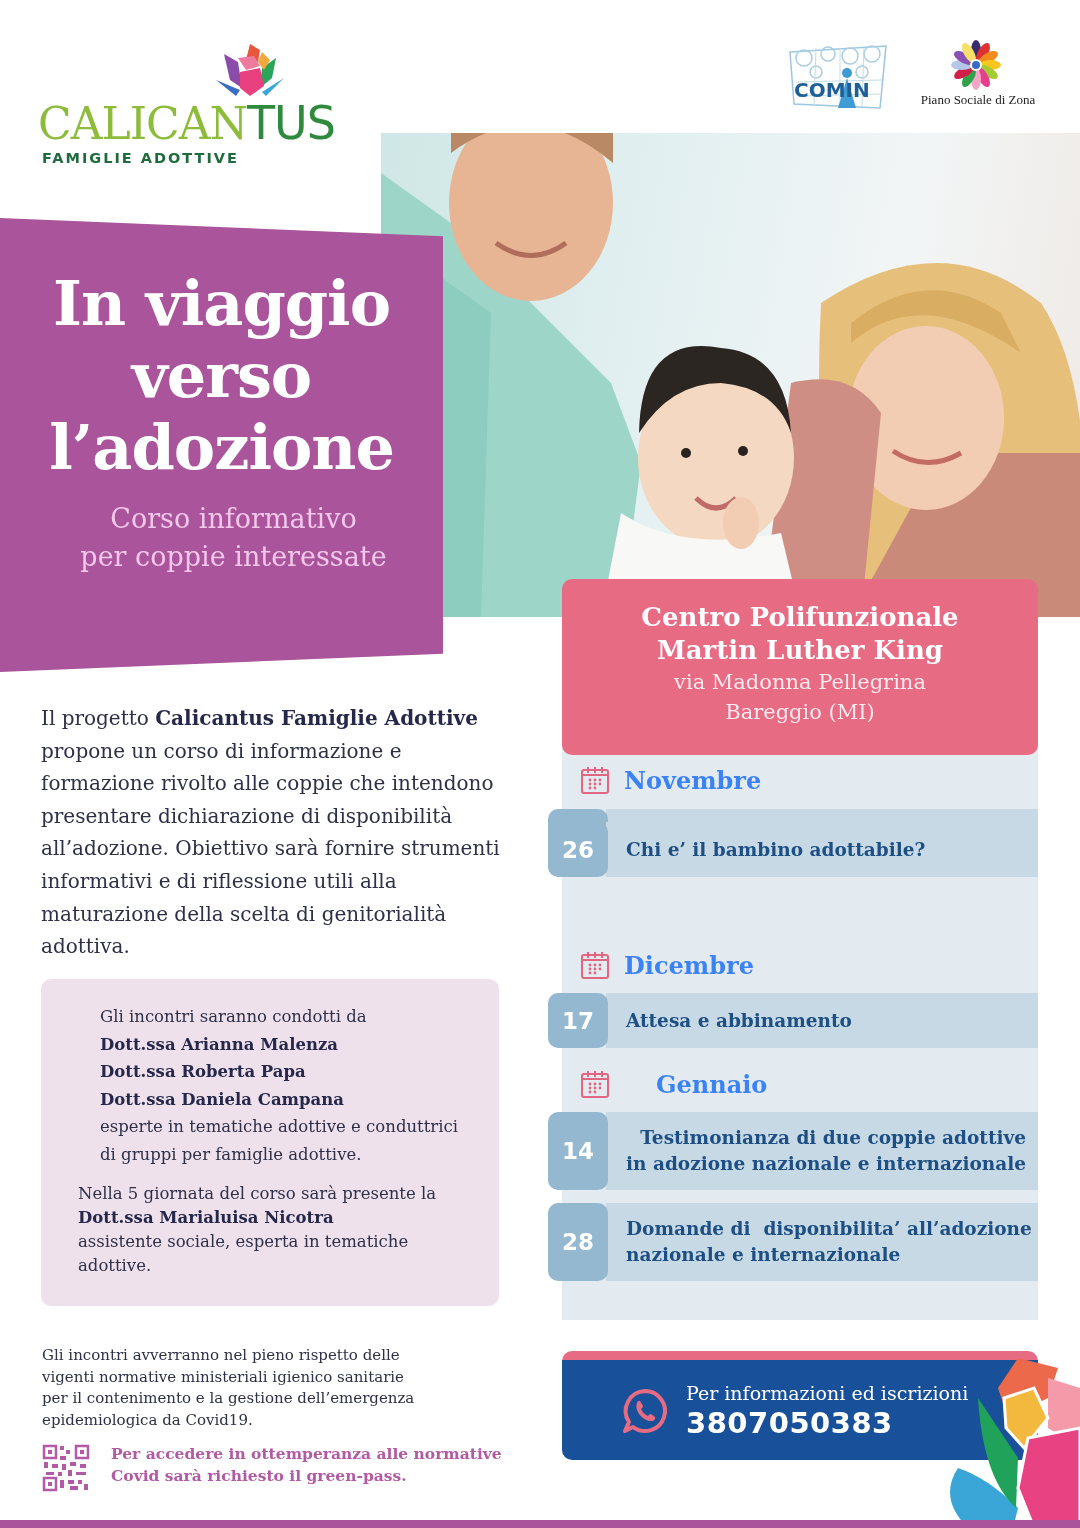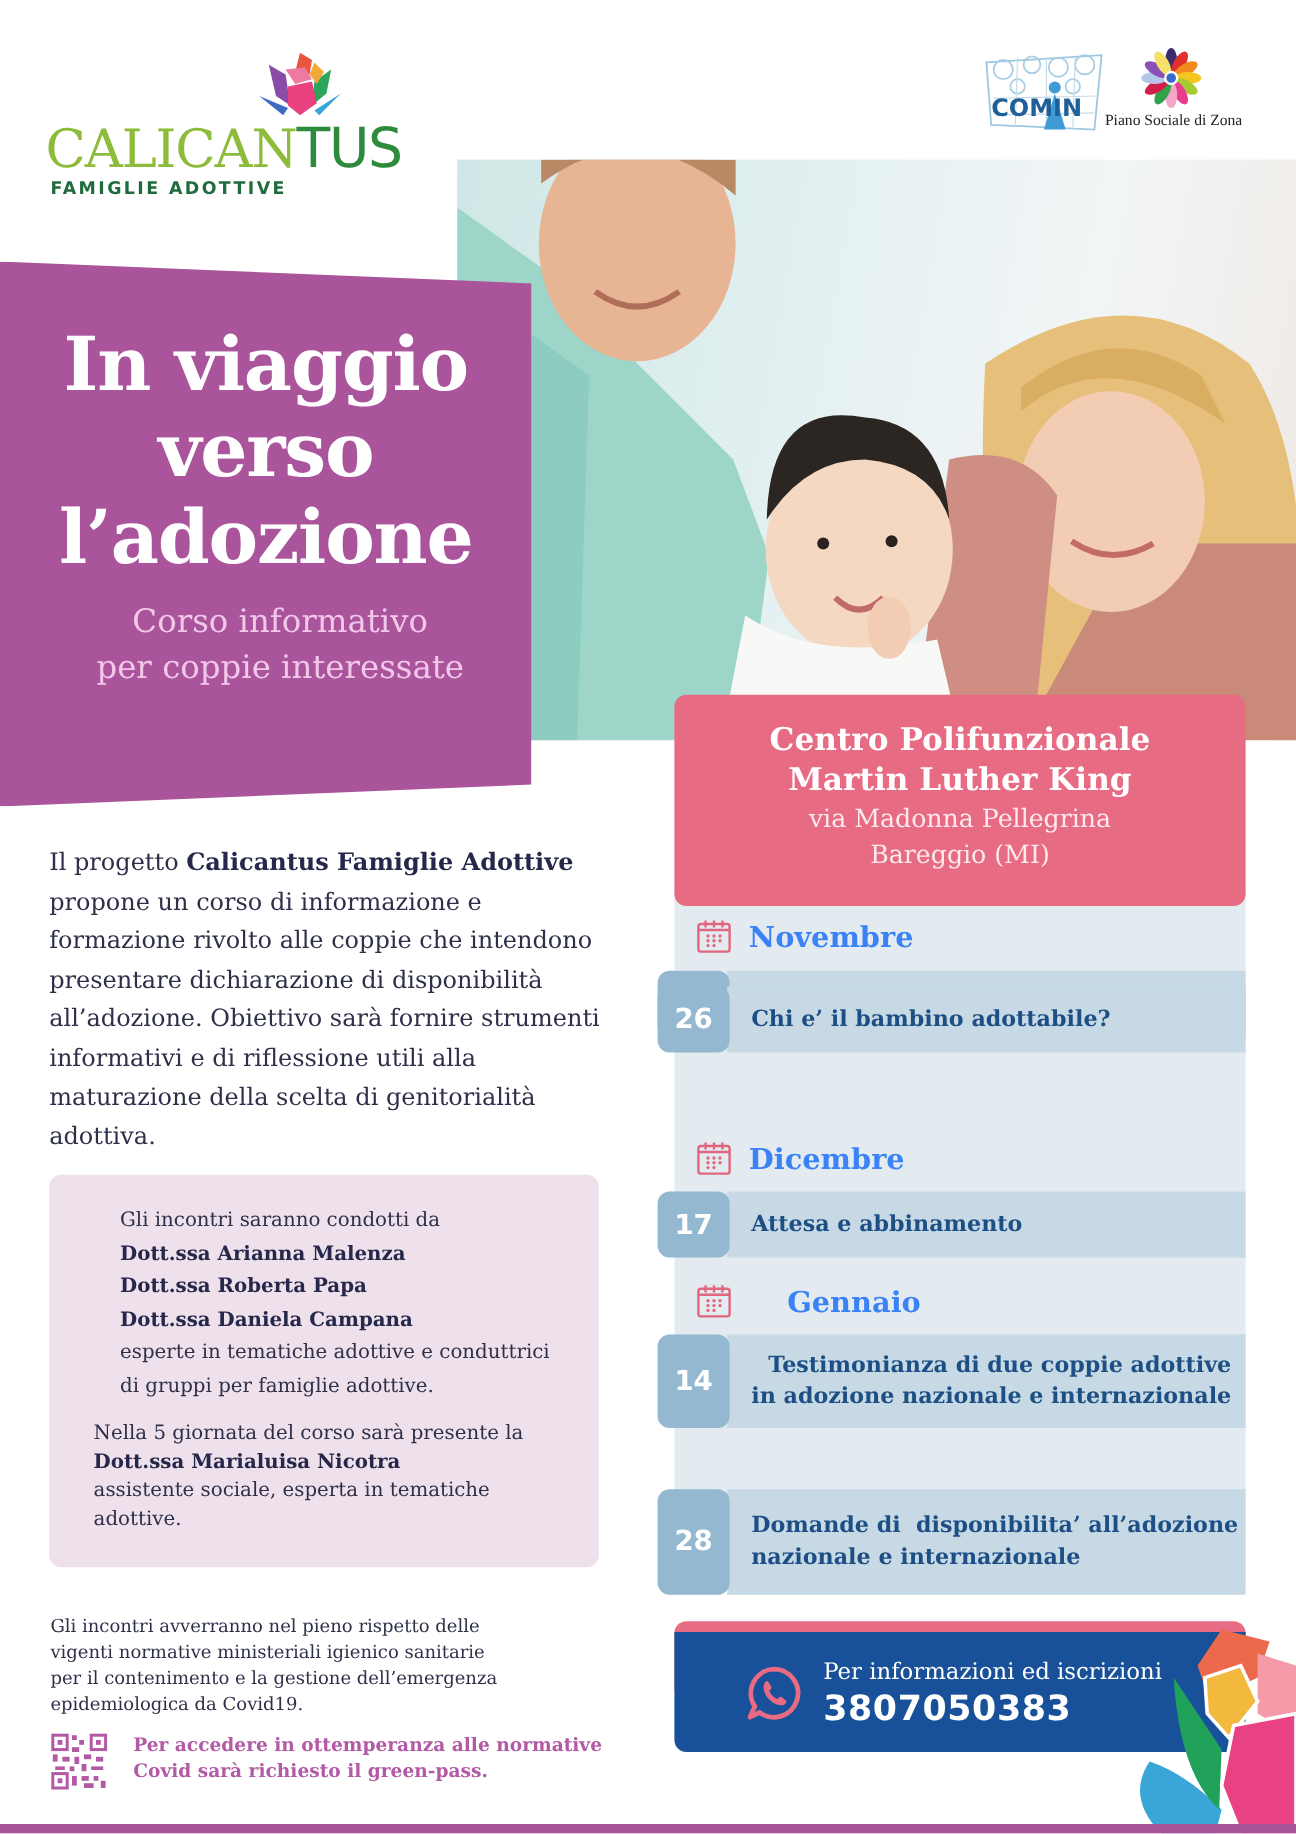--- a/index.html
+++ b/index.html
@@ -7,21 +7,21 @@
     body { position: relative; font-family: "DejaVu Serif", serif; color: #2a2d4a; }
 
     
     .logo { position: absolute; left: 38px; top: 38px; width: 290px; height: 130px; }
     .logo-flower { position: absolute; left: 172px; top: 2px; width: 80px; height: 64px; }
     .logo-word { position: absolute; left: 0; top: 62px; font-family: "DejaVu Serif", serif; font-size: 44px; letter-spacing: -1px; color: #8dbb3a; line-height: 1; }
     .logo-word .tus { color: #2e8a3c; font-family: "DejaVu Sans", sans-serif; font-weight: normal; font-size: 46px; }
     .logo-sub { position: absolute; left: 4px; top: 112px; font-family: "DejaVu Sans", sans-serif; font-weight: bold; font-size: 14.5px; letter-spacing: 2px; color: #1f6b3d; }
 
     
-    .comin { position: absolute; left: 786px; top: 42px; width: 104px; height: 70px; margin-left: 32px; }
+    .comin { position: absolute; left: 786px; top: 42px; width: 104px; height: 70px; }
     .comin-text { position: absolute; left: 8px; top: 36px; font-family: "DejaVu Sans", sans-serif; font-weight: bold; font-size: 20px; color: #1f5f98; letter-spacing: 0px; }
     .psz { position: absolute; left: 908px; top: 38px; width: 140px; height: 80px; }
     .psz-flower { position: absolute; left: 40px; top: 0; width: 56px; height: 54px; }
     .psz-text { position: absolute; left: 0; top: 54px; width: 140px; text-align: center; font-family: "Liberation Serif", serif; font-size: 13px; color: #222; }
 
     
     .photo { position: absolute; left: 381px; top: 133px; width: 699px; height: 484px; overflow: hidden;
       background: linear-gradient(100deg, #cfe7e6 0%, #e6f1f2 45%, #f2f5f6 70%, #efe9e4 100%); }
     .photo svg { position: absolute; left: 0; top: 0; }
 
@@ -318,21 +318,21 @@
   <span>Gennaio</span>
 </div>
 <div class="event" style="top:1112px;height:78px;">
   <div class="bar"></div>
   <div class="day">14</div>
   <div class="txt" style="flex-direction:column;align-items:flex-end;justify-content:center;">
     <span>Testimonianza di due coppie adottive</span>
     <span>in adozione nazionale e internazionale</span>
   </div>
 </div>
-<div class="event" style="top:1241px;height:88px;">
+<div class="event" style="top:1203px;height:78px;">
   <div class="bar"></div>
   <div class="day">28</div>
   <div class="txt" style="flex-direction:column;align-items:flex-start;justify-content:center;">
     <span style="white-space:pre;">Domande di  disponibilita’ all’adozione</span>
     <span>nazionale e internazionale</span>
   </div>
 </div>
 
 <div class="time-bar">dalle 20:30 alle 22:30</div>
 <div class="contact">

